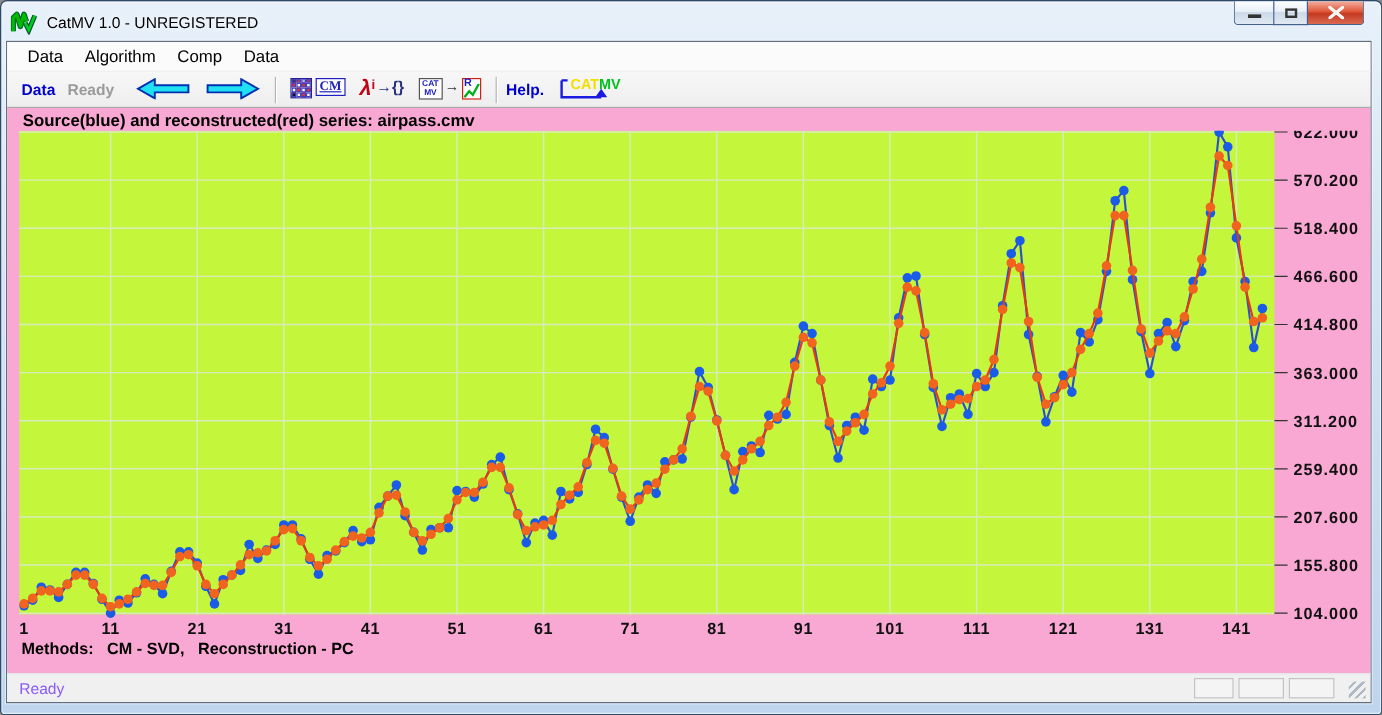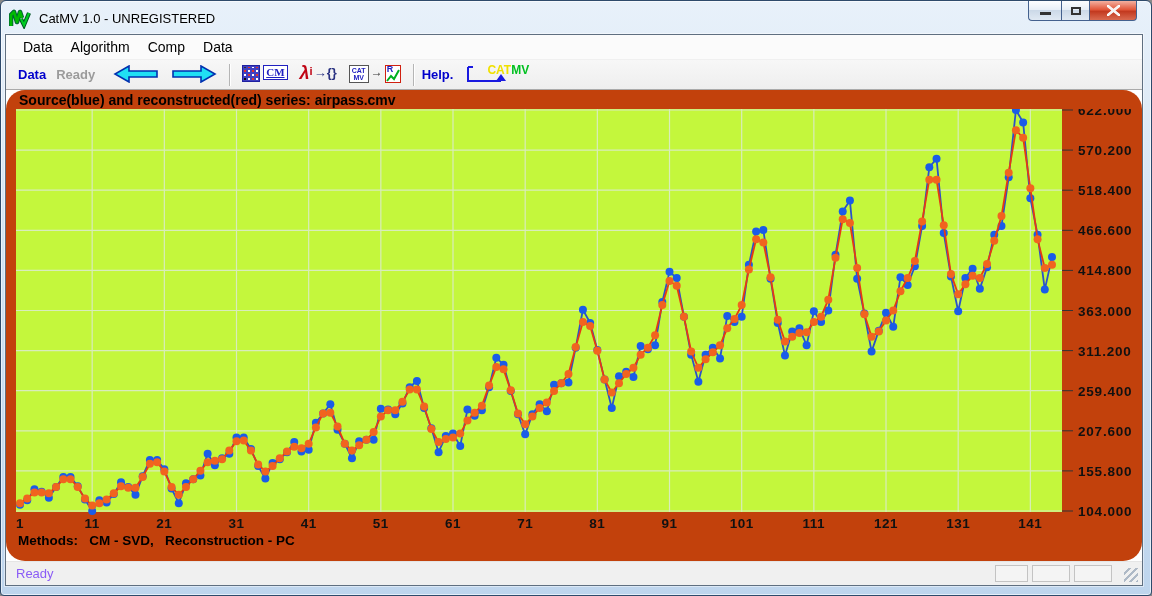--- a/index.html
+++ b/index.html
@@ -58,25 +58,25 @@
   .cm-box{ border:1px solid #2020c0; color:#2020c0; font-weight:bold; font-size:11px; font-family:"Liberation Serif",serif; padding:0 2px; background:#fff; line-height:13px; margin-left:1px; text-decoration:underline; }
   .lambda{ color:#c00414; font-weight:bold; font-size:18px; font-style:italic; line-height:16px; }
   .lambda-sub{ color:#c00414; font-weight:bold; font-size:11px; vertical-align:-3px; }
   .map-text{ color:#283080; font-size:13px; font-weight:bold; margin-left:1px; }
   .catmv-box{ border:1px solid #555; font-size:7px; line-height:7px; color:#2020c0; font-weight:bold; padding:1px 2px; text-align:center; background:#fff; }
   .convert-arrow{ font-size:12px; color:#333; margin:0 2px; font-weight:bold; }
   .r-box{ width:16px; height:18px; border:1px solid #d02010; background:#fff; position:relative; }
   .r-box .r{ position:absolute; top:-2px; left:1px; font-size:9px; font-weight:bold; color:#2020c0; }
 
   .logo{ display:flex; align-items:flex-start; position:relative; margin-left:4px; height:22px; }
-  .logo-text{ position:absolute; top:0; left:22px; font-size:12px; font-weight:bold; line-height:12px; letter-spacing:0; white-space:nowrap; }
+  .logo-text{ position:absolute; top:0; left:10px; font-size:12px; font-weight:bold; line-height:12px; letter-spacing:0; white-space:nowrap; }
   .logo-cat{ color:#f0e000; } .logo-mv{ color:#00c020; }
 
   
-  .view{ flex:1; background:#c2410c; overflow:hidden;border-radius:19px; }
+  .view{ flex:1; background:#f9a8d4; overflow:hidden; }
   .chart-header{ font-size:14px; font-weight:bold; color:#000; padding:2px 0 1px 13px; white-space:pre; }
   #plot{ display:block; margin-left:10px; }
   .chart-l{ font-size:13.5px; font-weight:bold; padding-left:12px; line-height:15px; white-space:pre; }
   .chart-methods{ font-size:13.5px; font-weight:bold; padding-left:12px; line-height:16px; white-space:pre; }
 
   svg text{ font-family:"Liberation Sans",sans-serif; }
 
   
   .statusbar{ height:24px; background:#f0f0f0; border-top:1px solid #e5e5e5; display:flex; align-items:center; padding:0 4px 0 10px; position:relative; }
   .status-text{ font-size:13px; color:#8b5cf6; }

